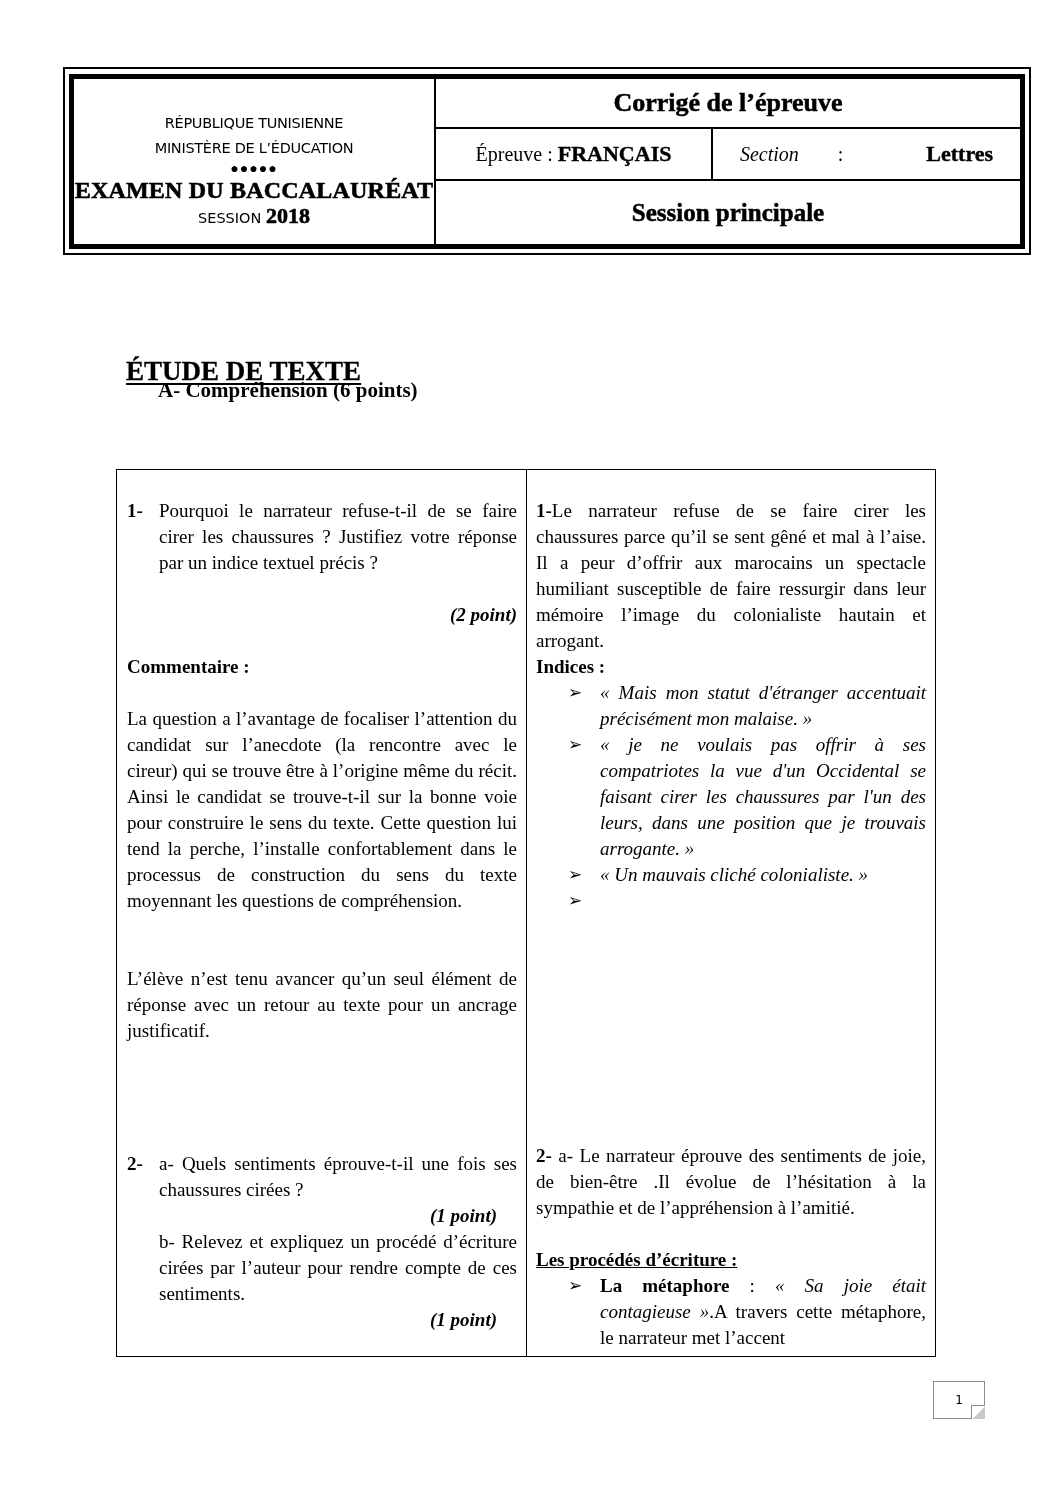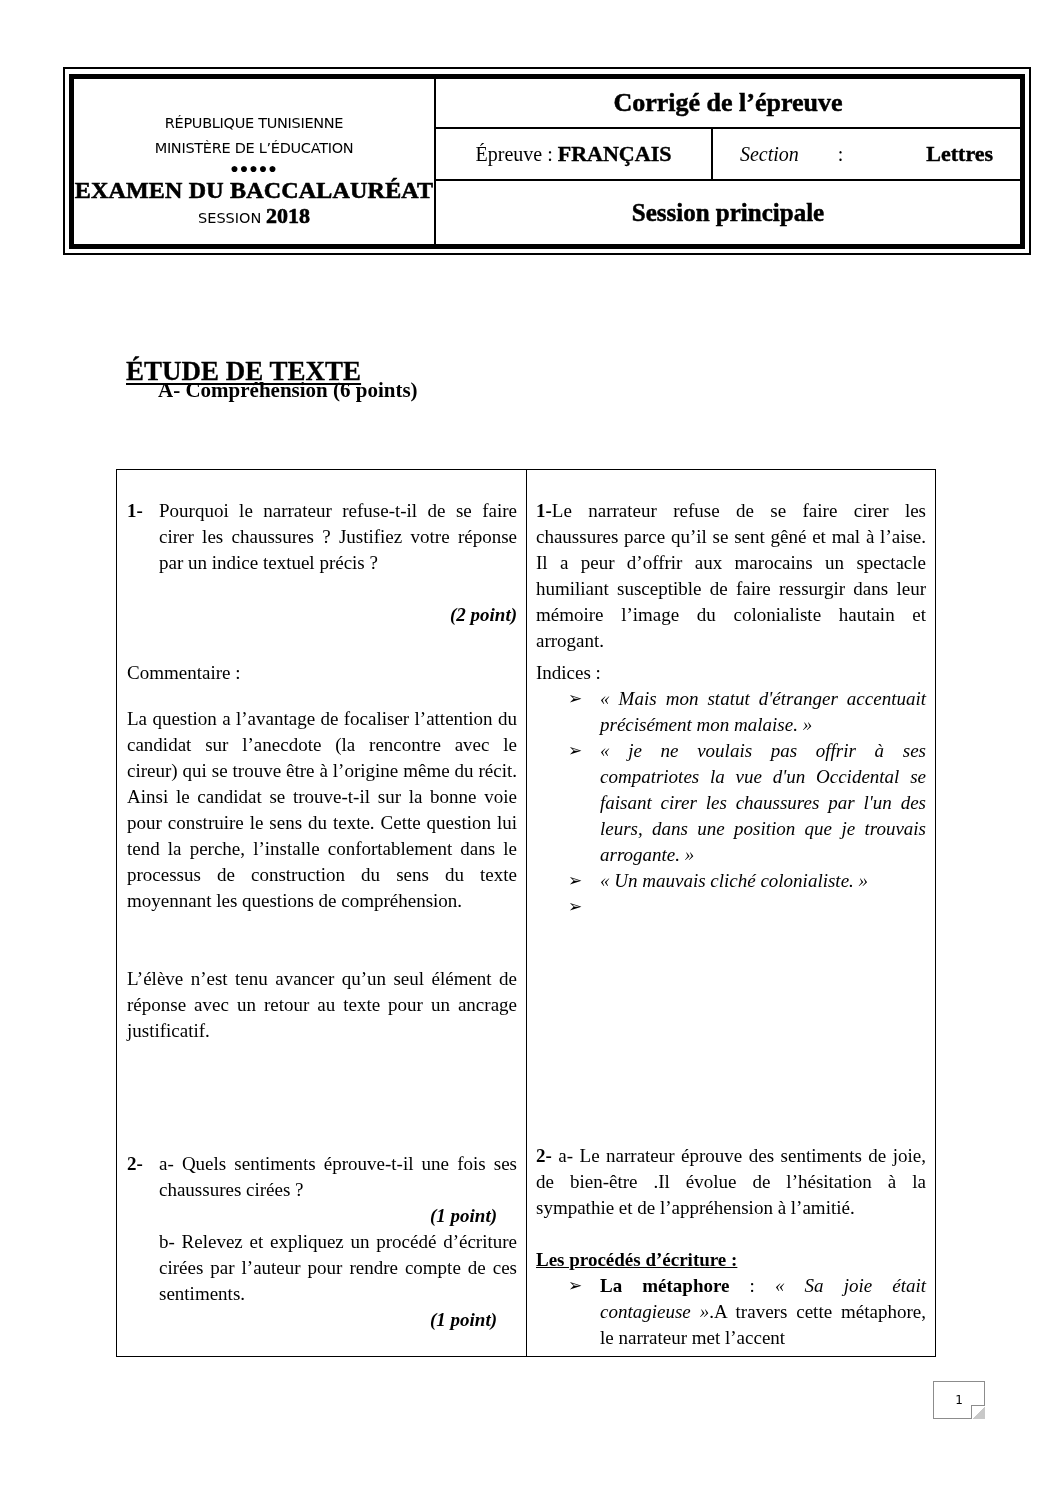--- a/index.html
+++ b/index.html
@@ -60,21 +60,21 @@
   .col-left { width: 410px; border-right: 1.5px solid #000; }
   .col-right { flex: 1; }
 
   .txt { font-size: 19px; line-height: 26px; text-align: justify; }
   .abs { position: absolute; }
   .qblock { display: flex; }
   .qblock .num { width: 32px; flex: none; font-weight: bold; }
   .qblock .body { flex: 1; text-align: justify; }
 
   .points { font-weight: bold; font-style: italic; text-align: right; }
-  .bold { font-weight: normal; margin-top: 6px; }
+  .bold { font-weight: bold; }
   .ul { text-decoration: underline; font-weight: bold; }
 
   .bullets { margin: 0; padding: 0; list-style: none; }
   .bullets li { display: flex; }
   .bullets .arrow { width: 64px; flex: none; text-align: left; padding-left: 32px; box-sizing: border-box; font-size: 17px; }
   .bullets .btext { flex: 1; text-align: justify; font-style: italic; }
 
   
   .page-num {
     position: absolute; left: 933px; top: 1381px; width: 52px; height: 38px;

